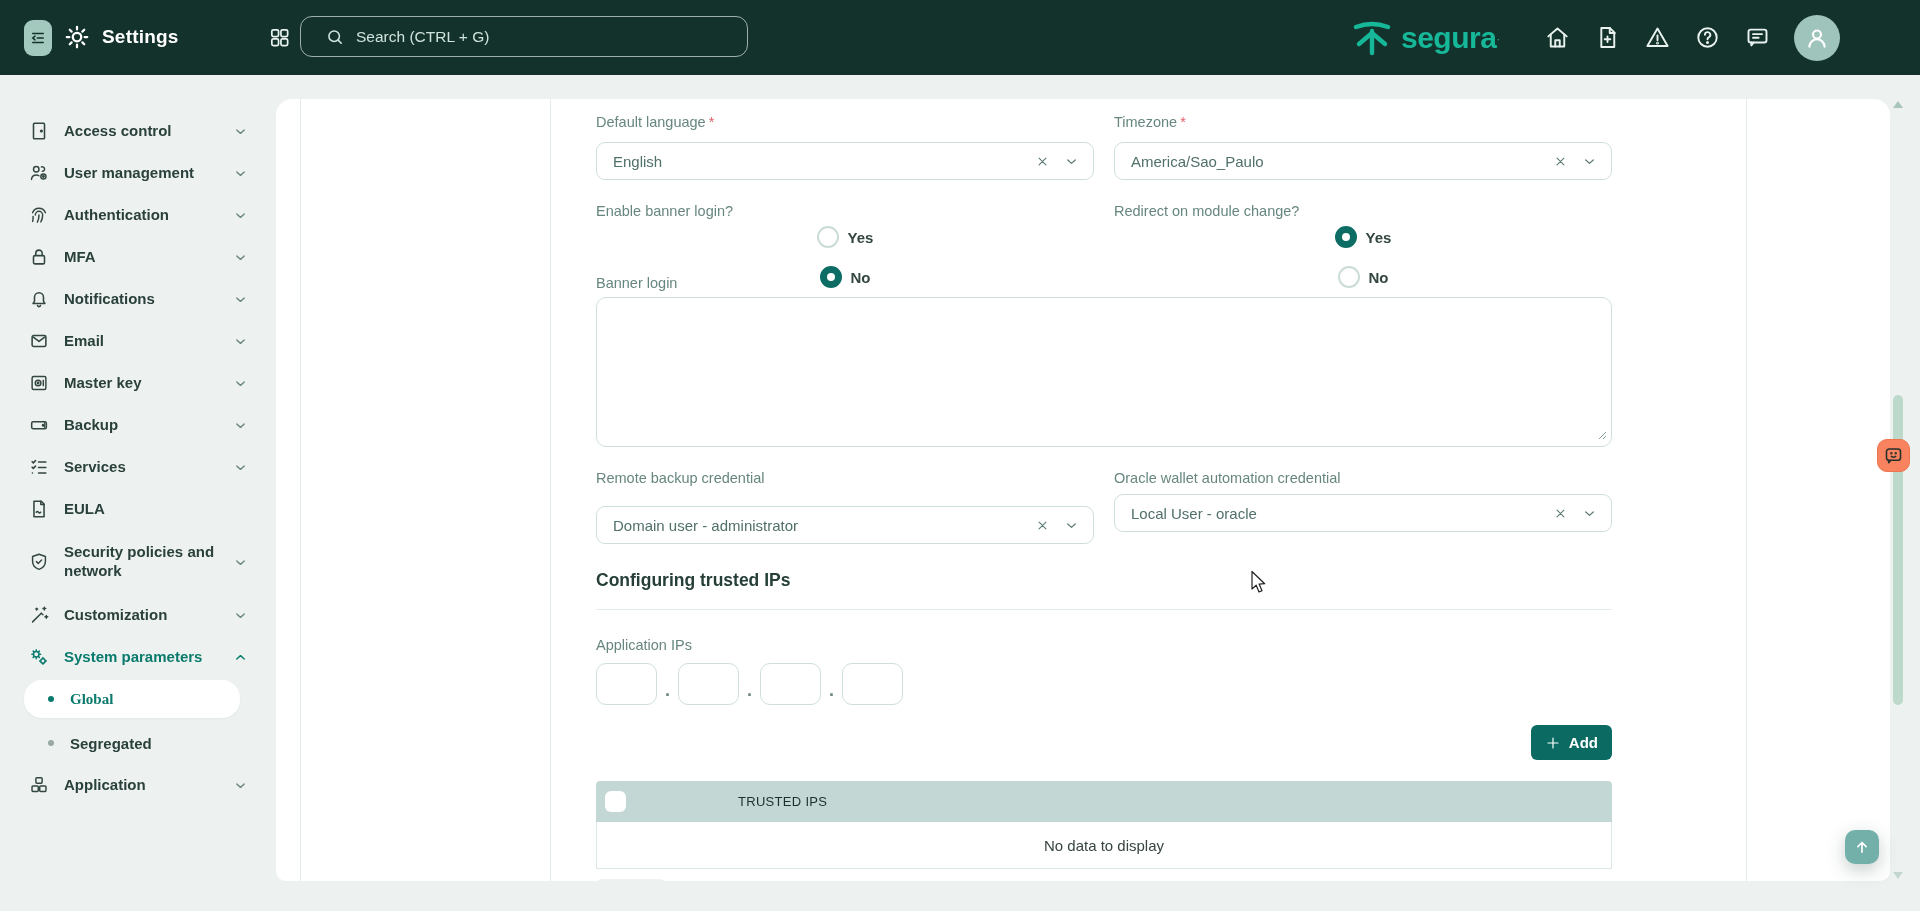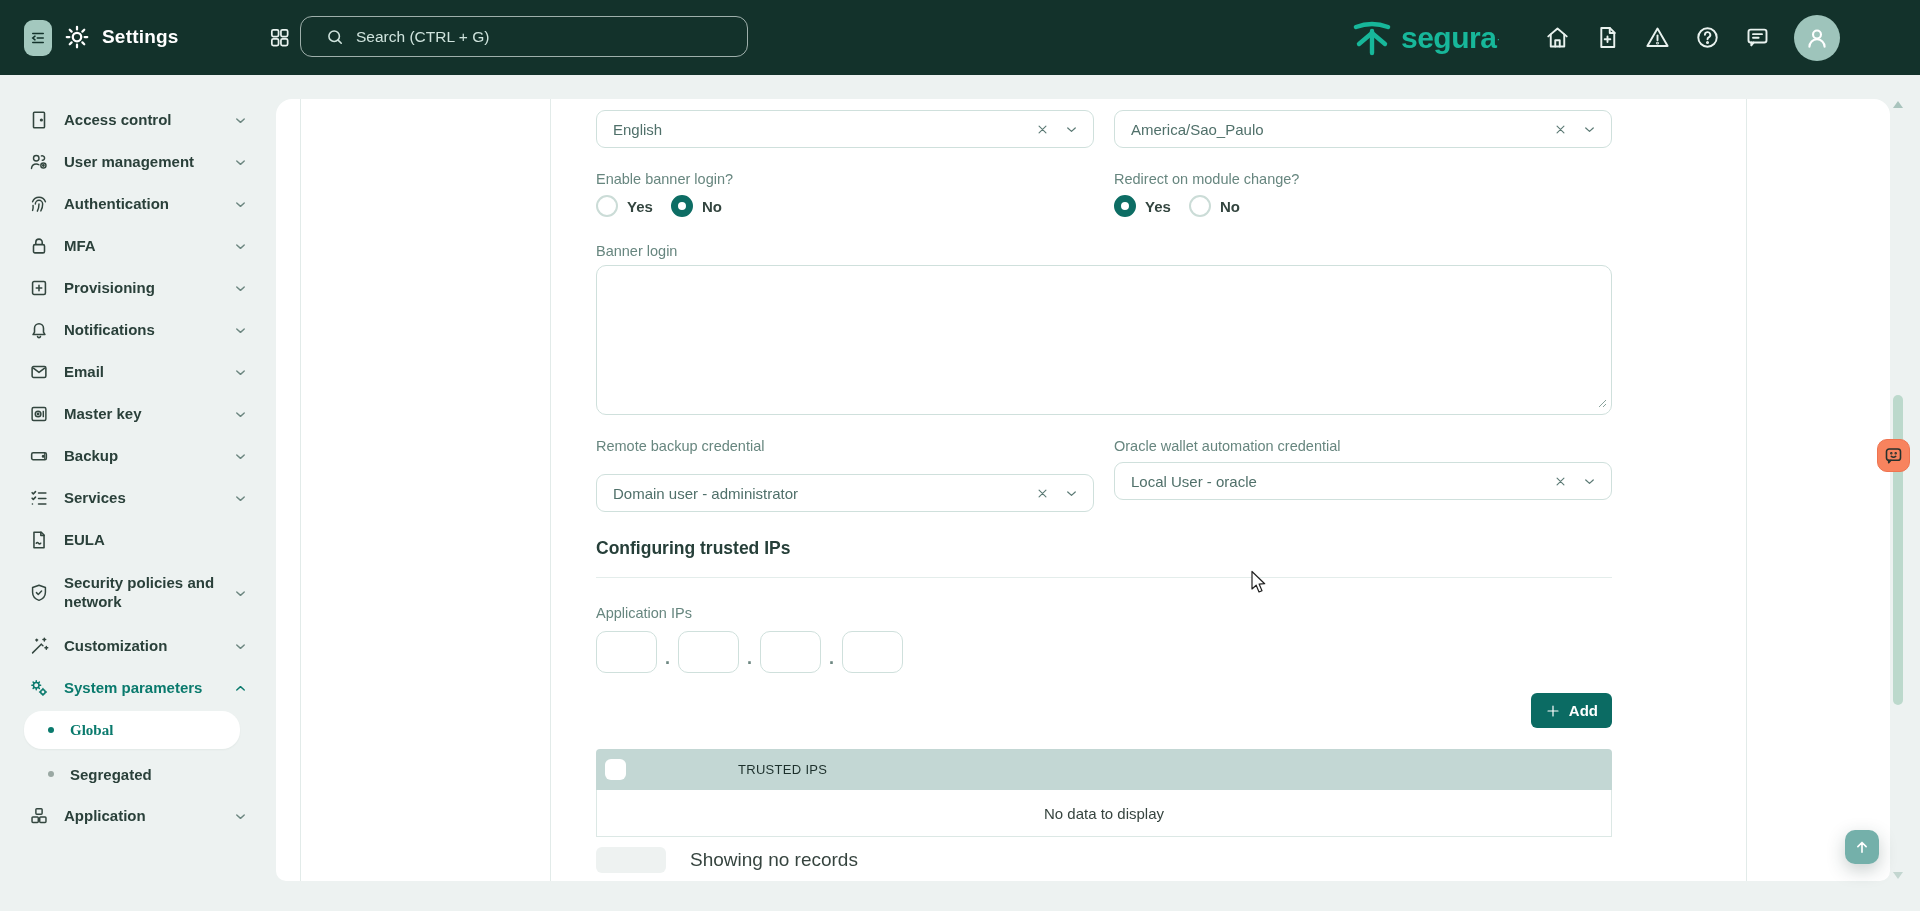--- a/index.html
+++ b/index.html
@@ -18,21 +18,21 @@
   .brand { position:absolute; left:1352px; top:17px; height:42px; display:flex; align-items:center; color:#17b79a; }
   .brand .mark { width:40px; height:38px; margin-right:9px; }
   .brand .word { font-size:30px; font-weight:700; letter-spacing:-0.5px; }
   .brand .tm { font-size:11px; vertical-align:top; line-height:10px; display:inline-block; margin-top:2px;}
   .tb-icons { position:absolute; left:1544px; top:0; height:75px; display:flex; align-items:center; gap:23px; color:#e9f2ef; }
   .tb-ic { width:27px; height:27px; cursor:pointer; }
   .avatar { width:46px; height:46px; border-radius:50%; background:#9ec4bb; display:flex; align-items:center; justify-content:center; color:#ffffff; cursor:pointer; }
   .avatar svg { width:28px; height:28px; }
 
   
-  .sidebar { position:absolute; left:0; top:75px; width:266px; height:836px; background:#edf2f1; padding-top:24px; z-index:10; }
+  .sidebar { position:absolute; left:0; top:75px; width:266px; height:836px; background:#edf2f1; padding-top:35px; z-index:10; }
   .sb-item { display:flex; align-items:center; height:42px; padding:0 18px 0 28px; cursor:pointer; }
   .sb-item.two-line { height:64px; }
   .sb-item .ic { width:22px; height:22px; margin-right:14px; color:#33463f; flex:none; }
   .sb-item .lbl { flex:1; font-size:15px; font-weight:700; color:#2a403a; line-height:1.25; }
   .sb-item .chev { width:15px; height:15px; color:#6d8781; flex:none; }
   .sb-item.active-parent .ic, .sb-item.active-parent .lbl, .sb-item.active-parent .chev { color:#0a7a6d; }
   .sb-child { display:flex; align-items:center; height:42px; padding-left:48px; cursor:pointer; }
   .sb-child .dot { width:6px; height:6px; border-radius:50%; background:#9aa8a3; margin-right:16px; flex:none; }
   .sb-child .lbl { font-size:15px; font-weight:700; color:#2a403a; }
   .sb-child.pill { height:38px; margin:2px 26px 4px 24px; padding-left:24px; background:#ffffff; border-radius:18px; box-shadow:0 1px 2px rgba(20,50,45,.05); }
@@ -47,21 +47,21 @@
   
   .form { position:absolute; left:320px; top:0; width:1016px; }
   .grid2 { display:grid; grid-template-columns:1fr 1fr; column-gap:20px; }
   .f-label { font-size:14.5px; color:#67867f; line-height:18px; }
   .f-label .req { color:#e25f6a; margin-left:3px; }
   .mt-first { margin-top:14px; }
   .sel { margin-top:11px; height:38px; border:1px solid #cfe0dc; border-radius:9px; display:flex; align-items:center; padding:0 14px 0 16px; cursor:pointer; background:#fff; }
   .sel .val { flex:1; font-size:15px; color:#50706a; }
   .sel .clr { width:15px; height:15px; color:#5c7a75; margin-right:14px; }
   .sel .chev { width:15px; height:15px; color:#5c7a75; }
-  .radio-row { display:flex; align-items:center; gap:18px; margin-top:6px; height:24px; }
+  .radio-row { display:flex; align-items:center; gap:18px; margin-top:6px; height:24px;flex-direction:column; }
   .radio-opt { display:flex; align-items:center; gap:9px; cursor:pointer; }
   .radio { width:22px; height:22px; border-radius:50%; background:#ffffff; border:2px solid #cbdcd7; }
   .radio.on { border:7px solid #0d6d64; }
   .radio-lbl { font-size:15px; font-weight:700; color:#33453f; }
   .txtarea { margin-top:5px; width:1016px; height:150px; border:1px solid #cfe0dc; border-radius:10px; resize:none; font-family:"Liberation Sans",sans-serif; font-size:15px; color:#33453f; padding:10px 14px; position:relative; display:block; }
   .ta-wrap { position:relative; }
   .ta-handle { position:absolute; right:5px; bottom:7px; width:10px; height:10px; color:#8aa29c; pointer-events:none; }
   .sec-title { margin-top:26px; font-size:17.5px; font-weight:700; color:#263f39; }
   .divider { margin-top:18px; height:1px; background:#e4edeb; }
   .ip-row { margin-top:9px; display:flex; align-items:flex-end; }
@@ -207,30 +207,20 @@
     <svg class="ic" viewBox="0 0 24 24" fill="none" stroke="currentColor" stroke-width="1.7" stroke-linejoin="round">
         <rect x="6" y="10.5" width="12" height="9" rx="1.6"></rect>
         <path d="M8.5 10.5V8a3.5 3.5 0 0 1 7 0v2.5"></path>
       </svg>
     <span class="lbl">MFA</span>
     <svg class="chev" viewBox="0 0 24 24" fill="none" stroke="currentColor" stroke-width="2.2" stroke-linecap="round" stroke-linejoin="round">
         <path d="m6 9.5 6 5.5 6-5.5"></path>
       </svg>
   </div>
 
-  <div class="sb-item">
-    <svg class="ic" viewBox="0 0 24 24" fill="none" stroke="currentColor" stroke-width="1.7" stroke-linecap="round">
-        <rect x="5" y="5" width="14" height="14" rx="1.6"></rect>
-        <path d="M12 9v6M9 12h6"></path>
-      </svg>
-    <span class="lbl">Provisioning</span>
-    <svg class="chev" viewBox="0 0 24 24" fill="none" stroke="currentColor" stroke-width="2.2" stroke-linecap="round" stroke-linejoin="round">
-        <path d="m6 9.5 6 5.5 6-5.5"></path>
-      </svg>
-  </div>
 
   <div class="sb-item">
     <svg class="ic" viewBox="0 0 24 24" fill="none" stroke="currentColor" stroke-width="1.7" stroke-linecap="round" stroke-linejoin="round">
         <path d="M5.5 17h13l-1.6-2.6V10a4.9 4.9 0 0 0-9.8 0v4.4Z"></path>
         <path d="M10.4 19.2a1.7 1.7 0 0 0 3.2 0"></path>
       </svg>
     <span class="lbl">Notifications</span>
     <svg class="chev" viewBox="0 0 24 24" fill="none" stroke="currentColor" stroke-width="2.2" stroke-linecap="round" stroke-linejoin="round">
         <path d="m6 9.5 6 5.5 6-5.5"></path>
       </svg>
@@ -357,20 +347,24 @@
   </div>
 </nav>
 
 <main class="card">
   <div class="vline v1"></div>
   <div class="vline v2"></div>
   <div class="vline v3"></div>
 
   <div class="form">
 
+    <div class="grid2 mt-first">
+      <div class="f-label"><span>Default language</span><span class="req">*</span></div>
+      <div class="f-label"><span>Timezone</span><span class="req">*</span></div>
+    </div>
     <div class="grid2">
       <div class="sel">
         <span class="val">English</span>
         <svg class="clr" viewBox="0 0 24 24" fill="none" stroke="currentColor" stroke-width="1.8" stroke-linecap="round">
             <path d="M6.5 6.5l11 11M17.5 6.5l-11 11"></path>
           </svg>
         <svg class="chev" viewBox="0 0 24 24" fill="none" stroke="currentColor" stroke-width="2" stroke-linecap="round" stroke-linejoin="round">
             <path d="m6 9.5 6 5.5 6-5.5"></path>
           </svg>
       </div>

